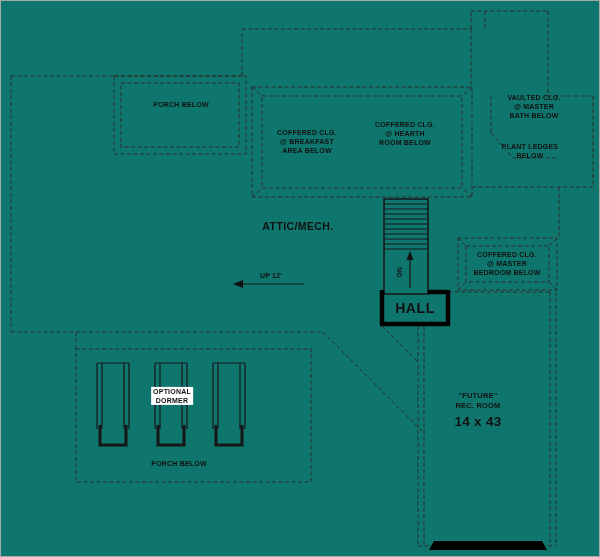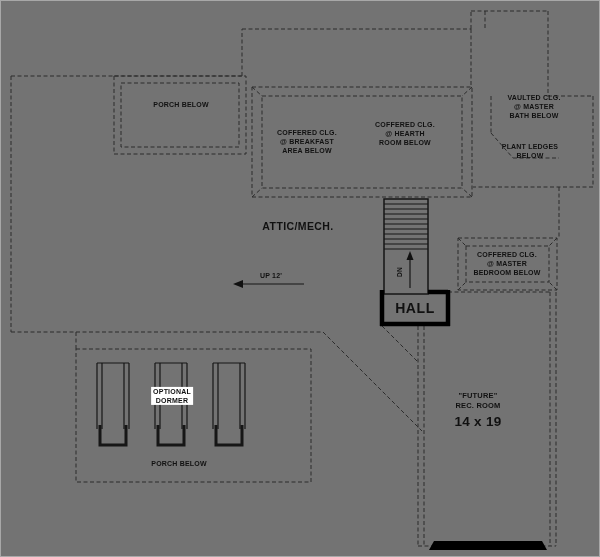--- a/index.html
+++ b/index.html
@@ -1,18 +1,18 @@
 <!DOCTYPE html>
 <html><head>
 <meta charset="utf-8">
 <title>Floor Plan</title>
 <style>
   html,body{margin:0;padding:0;background:#ffffff;}
   .canvas{
-    position:relative;width:600px;height:557px;background:#737373;
+    position:relative;width:600px;height:557px;background:#0f766e;
     border:1px solid #a8a8a8;box-sizing:border-box;overflow:hidden;
     font-family:"Liberation Sans",sans-serif;
   }
   .plan-svg{position:absolute;left:0;top:0;}
   .ln-dash{stroke:#2c2c2c;fill:none;stroke-width:1;stroke-dasharray:4 2.5;}
   .ln-solid{stroke:#161616;fill:none;stroke-width:1.2;}
   .ln-thick{stroke:#000000;fill:none;stroke-width:4.5;}
   .labels{position:absolute;left:0;top:0;width:100%;height:100%;}
   .lbl{
     position:absolute;transform:translate(-50%,-50%);
@@ -142,16 +142,16 @@
 BEDROOM BELOW</div>
 
     <div class="lbl bg" style="left:171px;top:395px">OPTIONAL
 DORMER</div>
 
     <div class="lbl" style="left:178px;top:463px">PORCH BELOW</div>
 
     <div class="lbl" style="left:477px;top:400px;font-size:7.5px">"FUTURE"
 REC. ROOM</div>
 
-    <div class="lbl sz" style="left:477px;top:421px">14 x 19</div>
+    <div class="lbl sz" style="left:477px;top:421px">14 x 43</div>
   </div>
 
 </div>
 
 </body></html>

